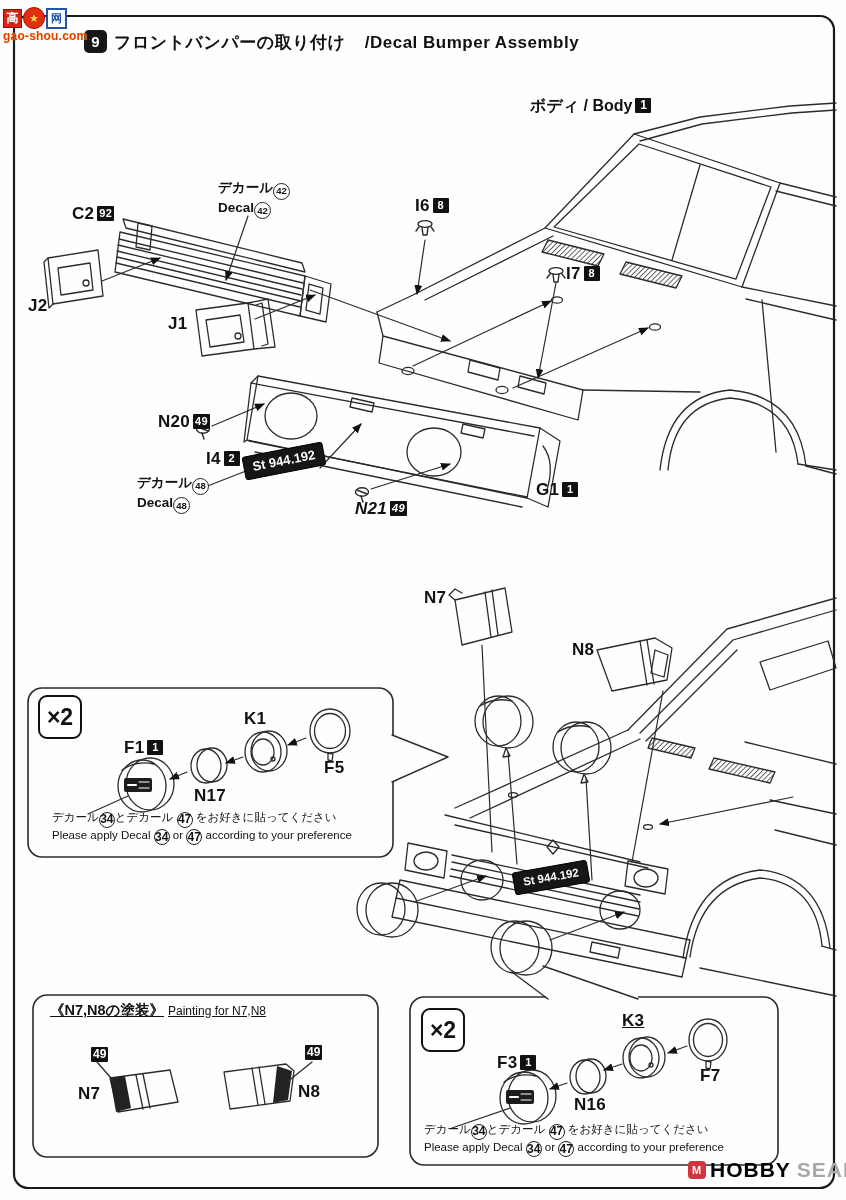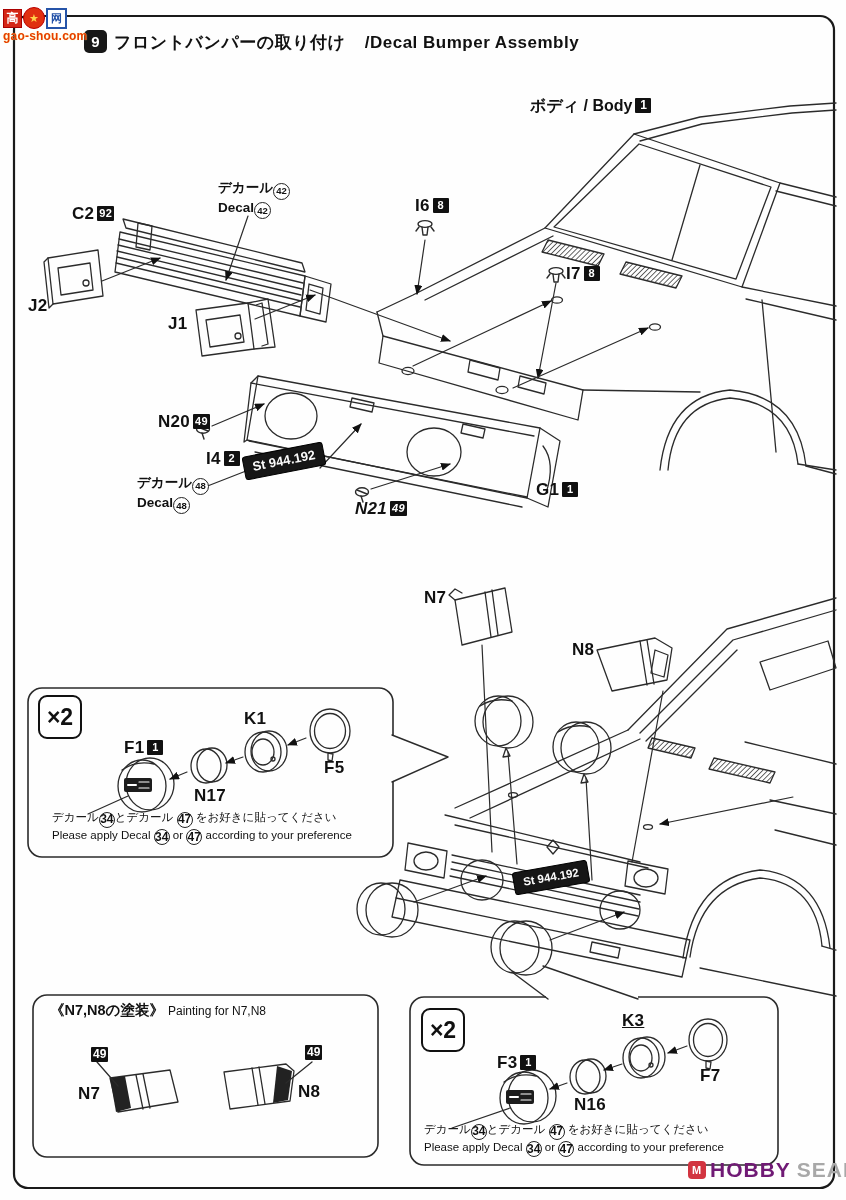--- a/index.html
+++ b/index.html
@@ -46,21 +46,21 @@
   .wm-box.red{background:#d42616;color:#fff;border:1px solid #a00;}
   .wm-box.blue{background:#fff;color:#2553a8;border:2px solid #2553a8;font-size:11px;}
   .wm-circ{width:20px;height:20px;border-radius:50%;background:#e03010;border:1px solid #b00;
            display:flex;align-items:center;justify-content:center;color:#ffd24a;font-size:11px;font-weight:bold;margin:0 1px;}
   .wm-dom{font-size:12px;font-weight:bold;color:#e63c00;text-shadow:0 0 1px #ff9;letter-spacing:.2px;}
   .wm-bottom{position:absolute;left:688px;top:1158px;z-index:9;display:flex;align-items:center;
              font-weight:bold;font-size:21px;letter-spacing:1px;white-space:nowrap;}
   .hs-icon{width:18px;height:18px;background:#d23440;border-radius:4px;color:#fff;font-size:11px;
            display:flex;align-items:center;justify-content:center;margin-right:4px;font-weight:bold;}
   .hs-a{color:#e08ca0;-webkit-text-stroke:0.5px #d argent;}
-  .hs-a{color:#701a75;}
+  .hs-a{color:#000000;}
   .hs-b{color:#a8a8a8;margin-left:6px;}
 </style>
 </head>
 <body>
 
 <div class="sheet">
 
   <svg width="846" height="1200" viewBox="0 0 846 1200">
     <defs>
       <marker id="arw" viewBox="0 0 10 8" refX="9" refY="4" markerWidth="10" markerHeight="8" orient="auto" markerUnits="userSpaceOnUse">
@@ -377,21 +377,21 @@
   <div class="multi" style="left:38px;top:695px;">×2</div>
   <div class="plabel" style="left:124px;top:738px;"><span>F1</span><span class="bbox">1</span></div>
   <div class="plabel" style="left:194px;top:786px;"><span>N17</span></div>
   <div class="plabel" style="left:244px;top:709px;"><span>K1</span></div>
   <div class="plabel" style="left:324px;top:758px;"><span>F5</span></div>
   <div class="dnote" style="left:52px;top:810px;">
     <div><span>デカール</span><span class="cnum">34</span><span>とデカール</span> <span class="cnum">47</span> <span>をお好きに貼ってください</span></div>
     <div><span>Please apply Decal</span> <span class="cnum">34</span> <span>or</span> <span class="cnum">47</span> <span>according to your preference</span></div>
   </div>
 
-  <div class="ptitle" style="left:50px;top:1001px;">
+  <div class="ptitle" style="left:50px;top:1001px;text-decoration:underline;">
     <span class="jp">《N7,N8の塗装》</span><span class="en">Painting for N7,N8</span>
   </div>
   <div class="badge49" style="left:88px;top:1046px;"><span class="bbox" style="font-size:12px;">49</span></div>
   <div class="badge49" style="left:302px;top:1044px;"><span class="bbox" style="font-size:12px;">49</span></div>
   <div class="plabel" style="left:78px;top:1084px;"><span>N7</span></div>
   <div class="plabel" style="left:298px;top:1082px;"><span>N8</span></div>
 
   <div class="multi" style="left:421px;top:1008px;">×2</div>
   <div class="plabel" style="left:497px;top:1053px;"><span>F3</span><span class="bbox">1</span></div>
   <div class="plabel" style="left:574px;top:1095px;"><span>N16</span></div>

